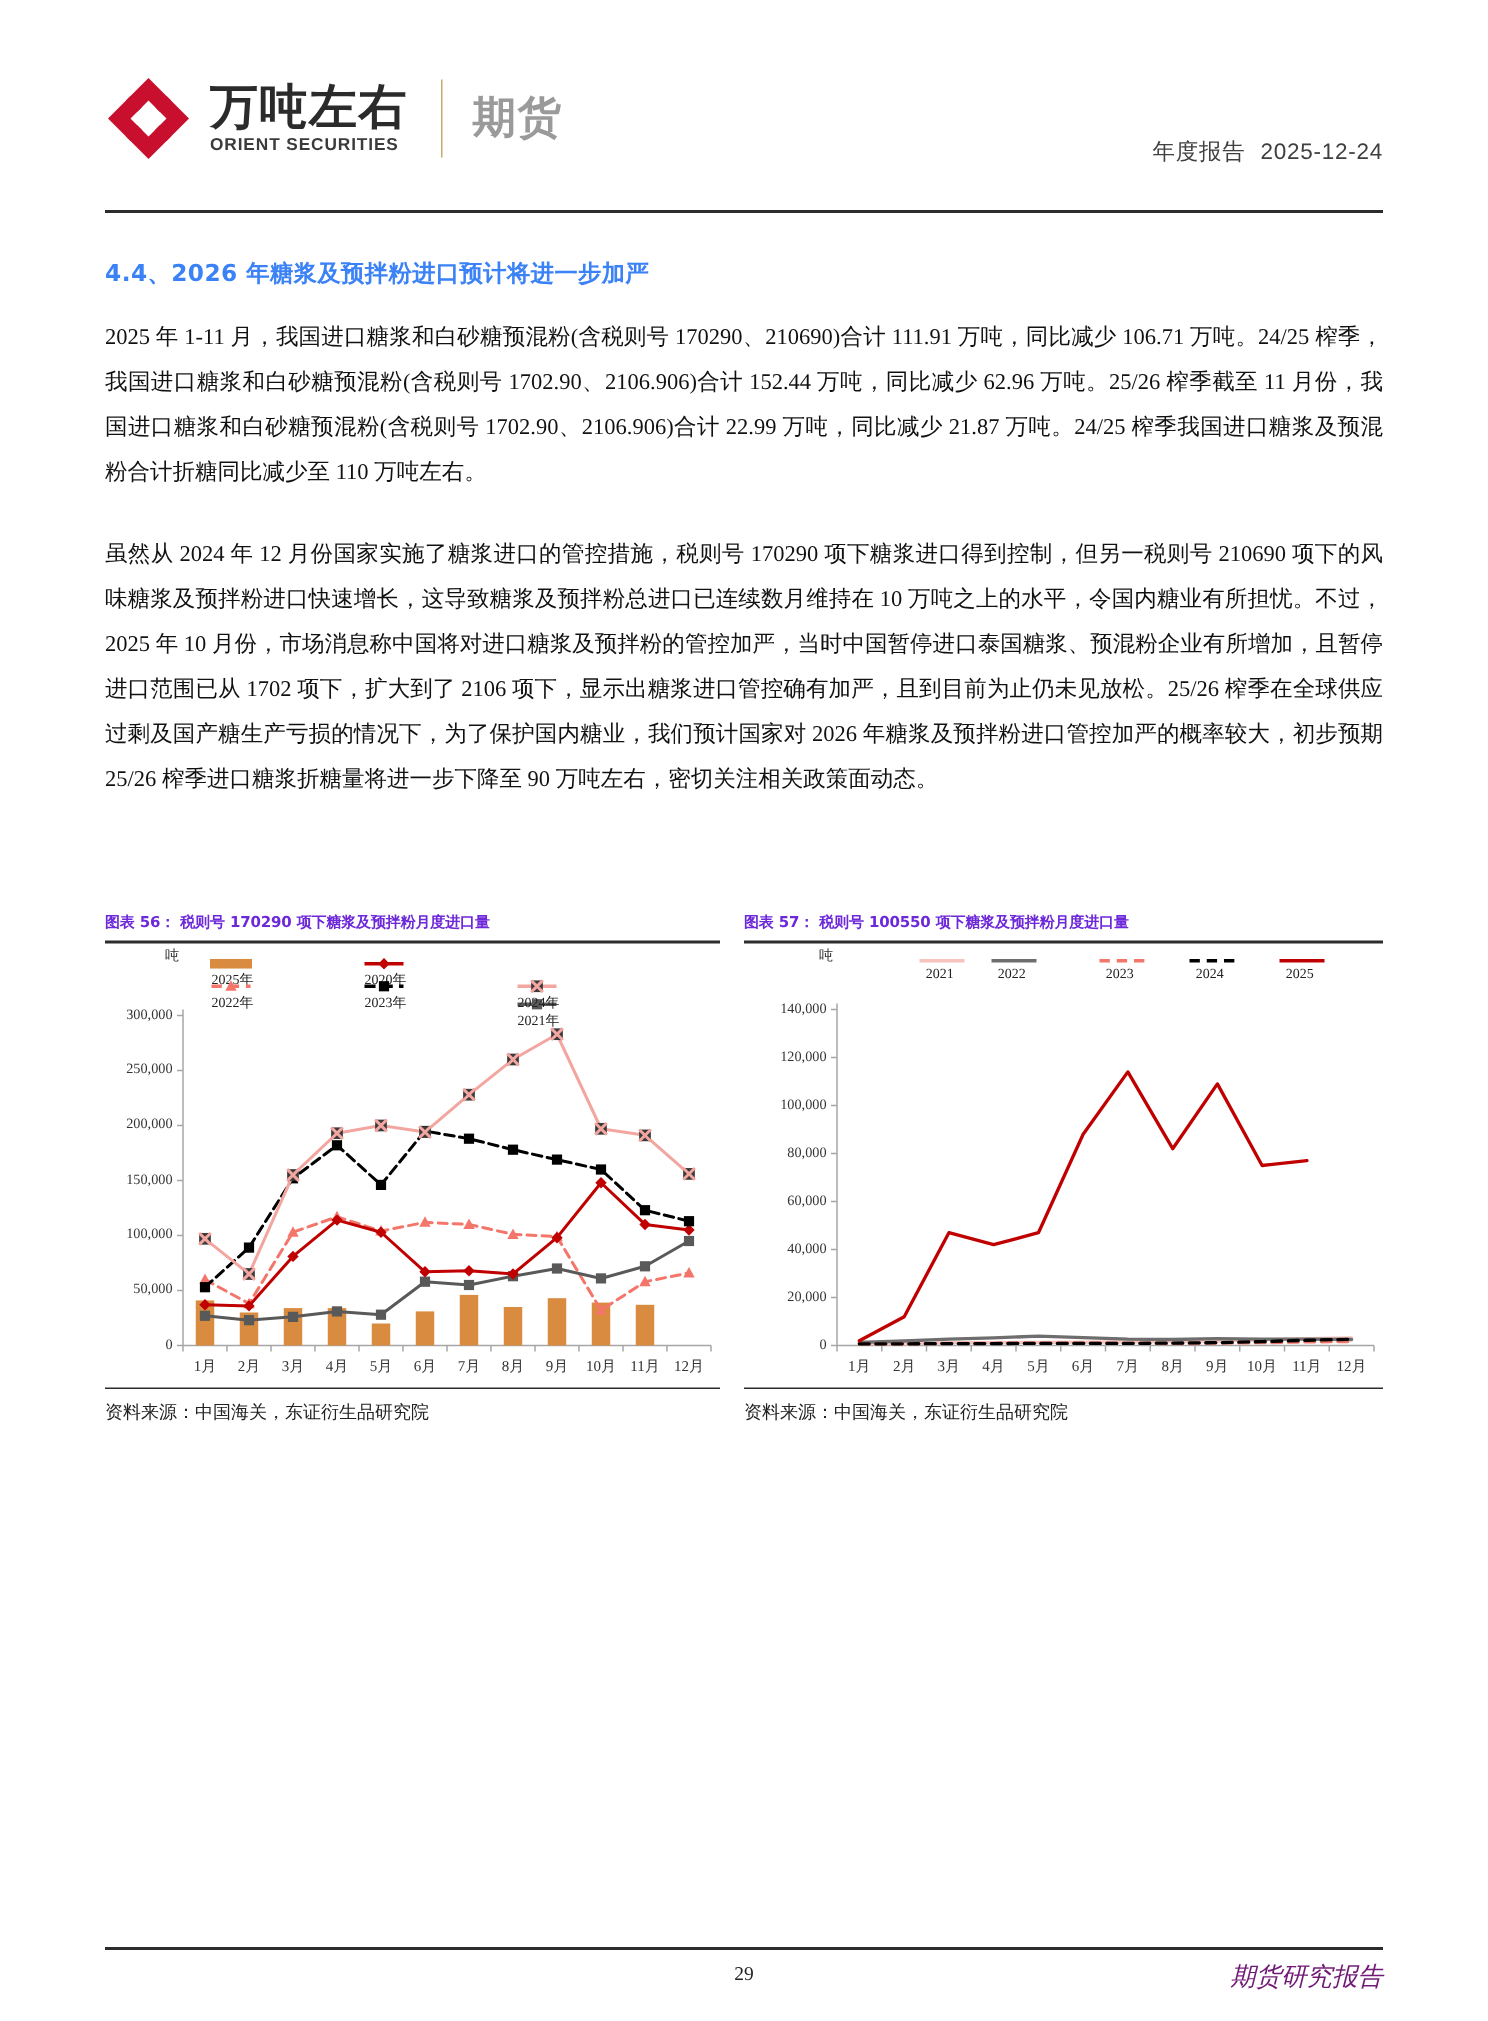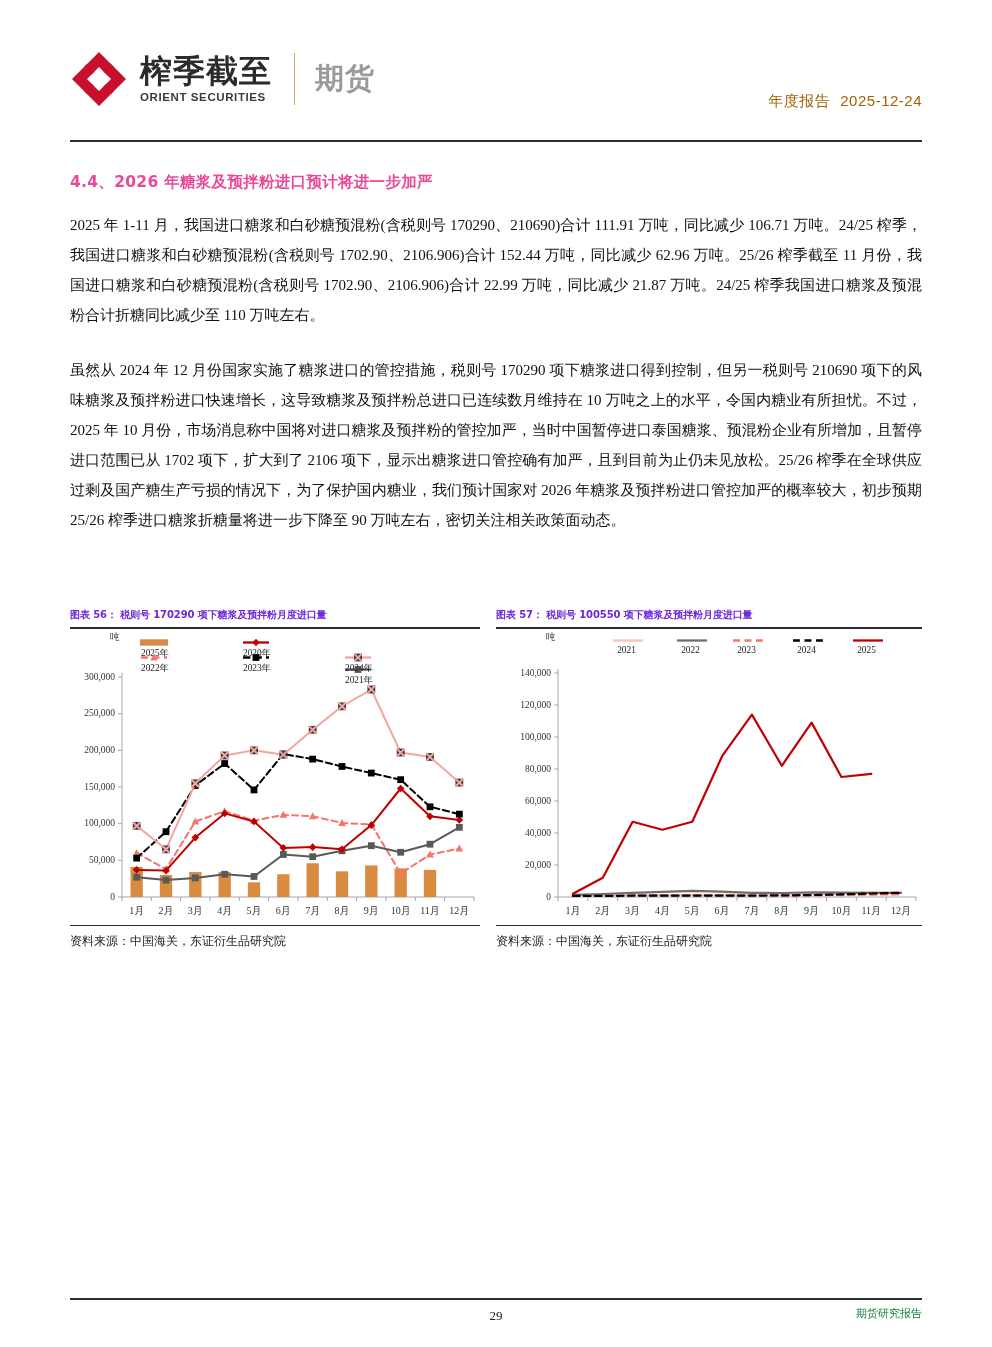--- a/index.html
+++ b/index.html
@@ -30,30 +30,30 @@
     color:#3b3b3b; margin-top:2px;
   }
   .logo-div { width:1px; height:52px; background:#c8ab6b; margin:0 20px 0 22px; }
   .logo-sub {
     font-family:"DejaVu Sans", sans-serif;
     font-size:29px; font-weight:bold; color:#9a9a9a; letter-spacing:1px;
   }
   .header-right {
     position:absolute; right:0; top:46px;
     font-family:"DejaVu Sans", sans-serif;
-    font-size:15px; color:#a16207; letter-spacing:0.5px;
+    font-size:15px; color:#404040; letter-spacing:0.5px;
   }
   .header-right .rr-date { margin-left:10px; font-family:"Liberation Sans", sans-serif; }
   .header-rule { position:absolute; left:70px; top:140px; width:852px; height:2.4px; background:#2d2d2d; }
 
   
   .sec-heading {
     position:absolute; left:70px; top:172px;
     font-family:"DejaVu Sans", sans-serif;
-    font-size:15.5px; font-weight:bold; color:#ec4899;
+    font-size:15.5px; font-weight:bold; color:#3b82f6;
     letter-spacing:0.3px;
   }
 
   
   .para {
     position:absolute; left:70px; width:852px;
     font-family:"Liberation Serif", serif;
     font-size:15px; line-height:30px;
     color:#111; text-align:justify; text-justify:inter-ideograph;
   }
@@ -113,21 +113,21 @@
           <g fill="#c8102e">
             <path d="M29 2 L44 17 L36.5 24.5 L29 17 L21.5 24.5 L14 17 Z"></path>
             <path d="M2 29 L17 14 L24.5 21.5 L17 29 L24.5 36.5 L17 44 Z"></path>
             <path d="M56 29 L41 44 L33.5 36.5 L41 29 L33.5 21.5 L41 14 Z"></path>
             <path d="M29 56 L14 41 L21.5 33.5 L29 41 L36.5 33.5 L44 41 Z"></path>
           </g>
           <path d="M29 21 L37 29 L29 37 L21 29 Z" fill="#ffffff"></path>
         </svg>
       </div>
       <div class="logo-cn">
-        <div class="logo-cn-top">榨季截至</div>
+        <div class="logo-cn-top">万吨左右</div>
         <div class="logo-cn-bot">ORIENT SECURITIES</div>
       </div>
       <div class="logo-div"></div>
       <div class="logo-sub">期货</div>
     </div>
     <div class="header-right">
       <span>年度报告</span><span class="rr-date">2025-12-24</span>
     </div>
   </div>
   <div class="header-rule"></div>
@@ -368,21 +368,21 @@
           <g>
             <path d="M76.9,258.8 L106.8,242.8 L136.6,186.8 L166.4,194.8 L196.3,186.8 L226.1,121.2 L255.9,79.6 L285.8,130.8 L315.6,87.6 L345.4,142.0 L375.3,138.8" fill="none" stroke="#c00000" stroke-width="2.2" stroke-linejoin="round" stroke-linecap="round"></path>
           </g>
         </svg><div class="unit-label" style="left: 50px; top: -4px;">吨</div><div class="ytick" style="left: 0px; width: 55px; top: 262px;">0</div><div class="ytick" style="left: 0px; width: 55px; top: 230px;">20,000</div><div class="ytick" style="left: 0px; width: 55px; top: 198px;">40,000</div><div class="ytick" style="left: 0px; width: 55px; top: 166px;">60,000</div><div class="ytick" style="left: 0px; width: 55px; top: 134px;">80,000</div><div class="ytick" style="left: 0px; width: 55px; top: 102px;">100,000</div><div class="ytick" style="left: 0px; width: 55px; top: 70px;">120,000</div><div class="ytick" style="left: 0px; width: 55px; top: 38px;">140,000</div><div class="xtick" style="left: 76.9167px; top: 269px;">1月</div><div class="xtick" style="left: 106.75px; top: 269px;">2月</div><div class="xtick" style="left: 136.583px; top: 269px;">3月</div><div class="xtick" style="left: 166.417px; top: 269px;">4月</div><div class="xtick" style="left: 196.25px; top: 269px;">5月</div><div class="xtick" style="left: 226.083px; top: 269px;">6月</div><div class="xtick" style="left: 255.917px; top: 269px;">7月</div><div class="xtick" style="left: 285.75px; top: 269px;">8月</div><div class="xtick" style="left: 315.583px; top: 269px;">9月</div><div class="xtick" style="left: 345.417px; top: 269px;">10月</div><div class="xtick" style="left: 375.25px; top: 269px;">11月</div><div class="xtick" style="left: 405.083px; top: 269px;">12月</div><div class="legend-row" style="left: 116px; top: 0px;">
           <span class="lg-swatch">
             <svg width="32" height="11" viewBox="0 0 32 11">
               <line x1="1" y1="5.5" x2="31" y2="5.5" stroke="#f6c3bd" stroke-width="2.3"></line>
             </svg>
           </span>
           <span class="legend-text">2021</span>
-        </div><div class="legend-row" style="left: 180px; top: 0px;">
+        </div><div class="legend-row" style="left: 164px; top: 0px;">
           <span class="lg-swatch">
             <svg width="32" height="11" viewBox="0 0 32 11">
               <line x1="1" y1="5.5" x2="31" y2="5.5" stroke="#6e6e6e" stroke-width="2.3"></line>
             </svg>
           </span>
           <span class="legend-text">2022</span>
         </div><div class="legend-row" style="left: 236px; top: 0px;">
           <span class="lg-swatch">
             <svg width="32" height="11" viewBox="0 0 32 11">
               <line x1="1" y1="5.5" x2="31" y2="5.5" stroke="#f4766a" stroke-width="2.3" stroke-dasharray="6.8999999999999995,4.6"></line>
@@ -403,15 +403,15 @@
             </svg>
           </span>
           <span class="legend-text">2025</span>
         </div></div>
     <div class="chart-foot-rule"></div>
     <div class="chart-source">资料来源：中国海关，东证衍生品研究院</div>
   </div>
 
   <div style="position:absolute;left:70px;top:1298px;width:852px;height:1.6px;background:#2d2d2d;"></div>
   <div style="position:absolute;left:0;top:1308px;width:992px;text-align:center;font-family:'Liberation Serif',serif;font-size:13px;color:#222;">29</div>
-  <div style="position:absolute;right:70px;top:1306px;font-family:'DejaVu Sans',sans-serif;font-size:11px;color:#15803d;">期货研究报告</div>
+  <div style="position:absolute;right:70px;top:1306px;font-family:'DejaVu Sans',sans-serif;font-size:17px;color:#701a75;font-style:italic;">期货研究报告</div>
 
 </div>
 
 </body></html>

